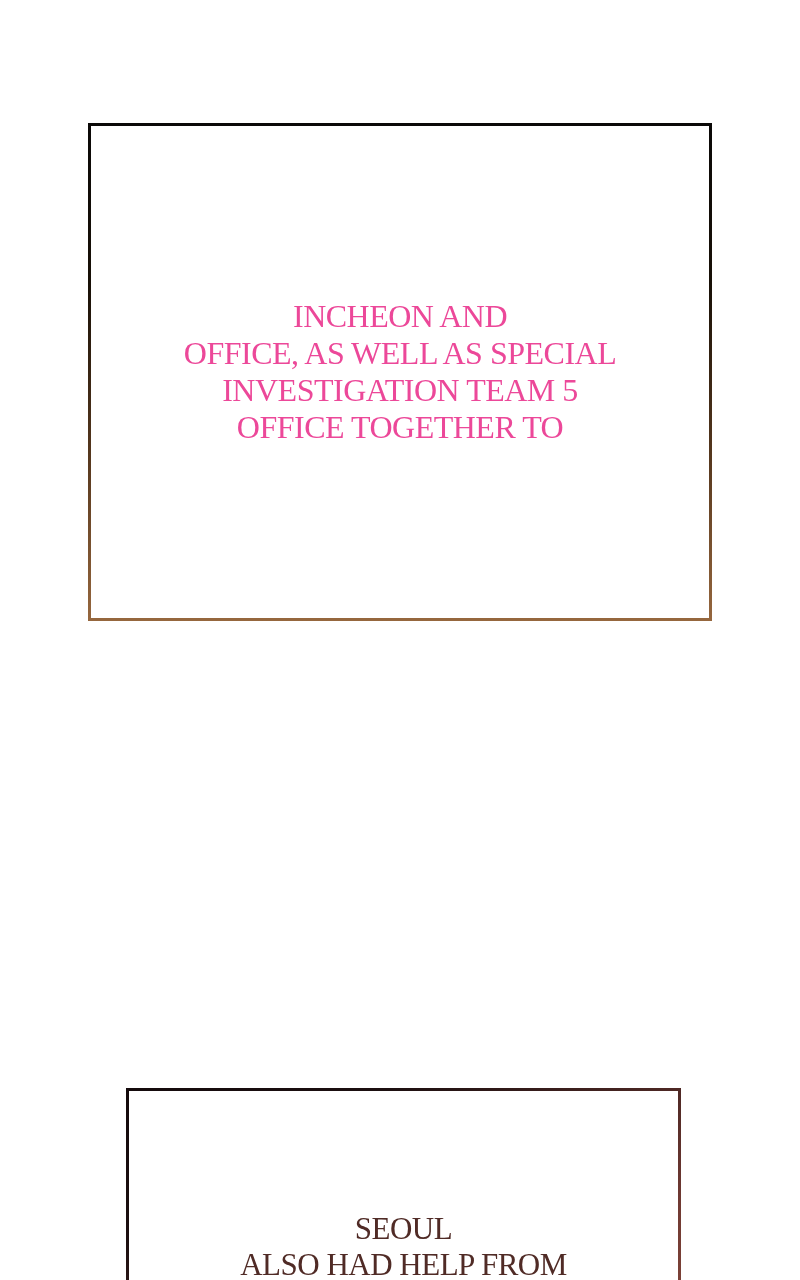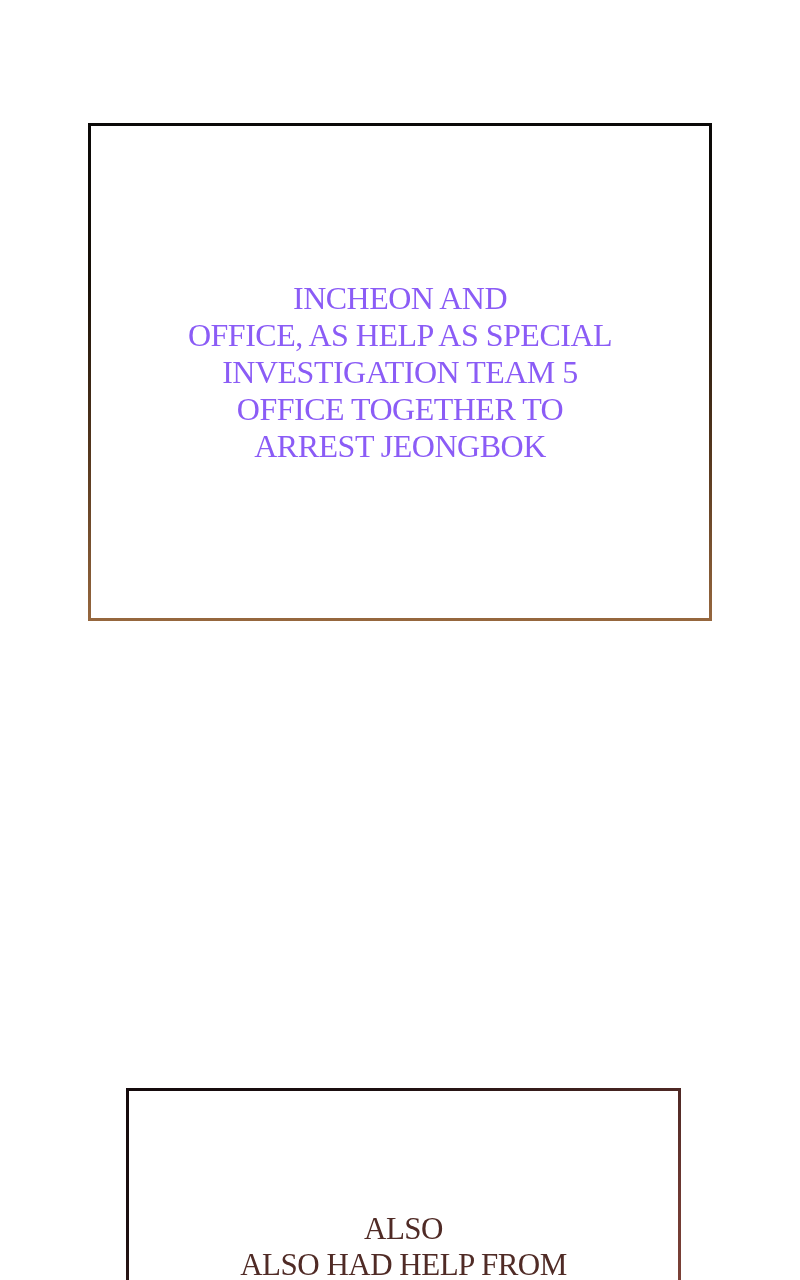--- a/index.html
+++ b/index.html
@@ -62,48 +62,47 @@
     text-align: center;
     white-space: nowrap;
   }
   .caption-text .line {
     display: block;
   }
   .t1 {
     font-size: 32px;
     line-height: 37px;
     letter-spacing: -0.5px;
-    color: #8b5cf6;
+    color: #ec4899;
   }
   .t2 {
     font-size: 31px;
     line-height: 36px;
     letter-spacing: -0.5px;
     color: #502b26;
   }
 </style>
 </head>
 <body>
 
 <div class="page">
 
   <div class="caption-frame frame-1">
     <div class="caption-inner">
       <p class="caption-text t1">
         <span class="line">INCHEON AND</span>
-        <span class="line">OFFICE, AS HELP AS SPECIAL</span>
+        <span class="line">OFFICE, AS WELL AS SPECIAL</span>
         <span class="line">INVESTIGATION TEAM 5</span>
         <span class="line">OFFICE TOGETHER TO</span>
-        <span class="line">ARREST JEONGBOK</span>
       </p>
     </div>
   </div>
 
   <div class="caption-frame frame-2">
     <div class="caption-inner">
       <p class="caption-text t2">
-        <span class="line">ALSO</span>
+        <span class="line">SEOUL</span>
         <span class="line">ALSO HAD HELP FROM</span>
       </p>
     </div>
   </div>
 
 </div>
 
 </body></html>

